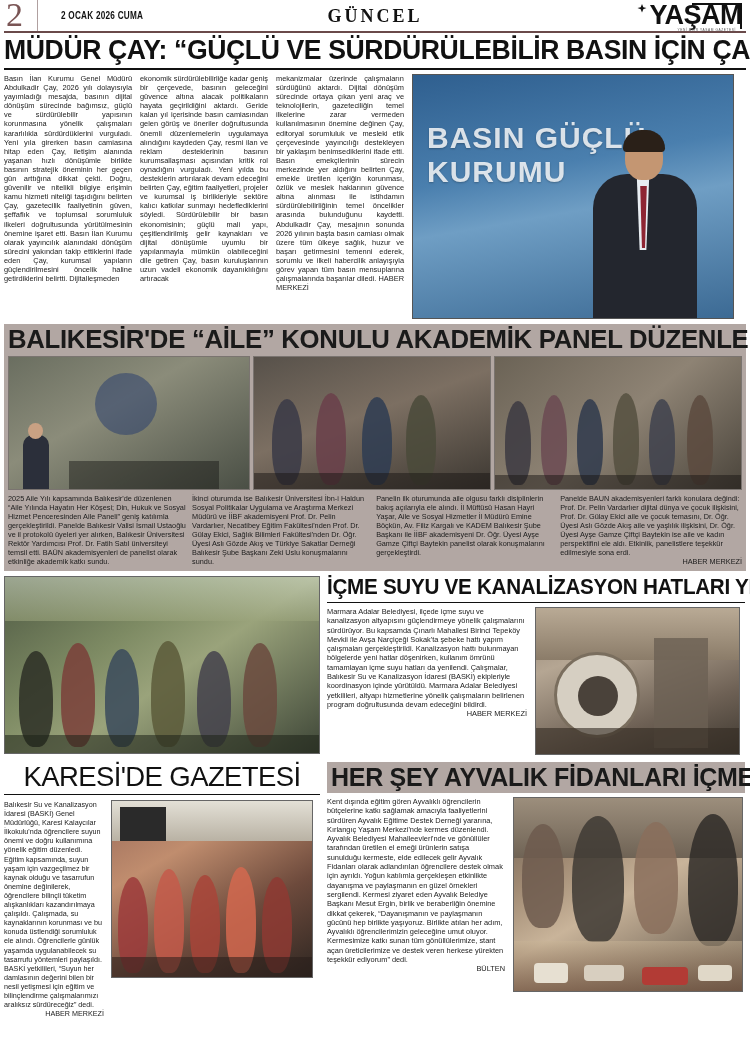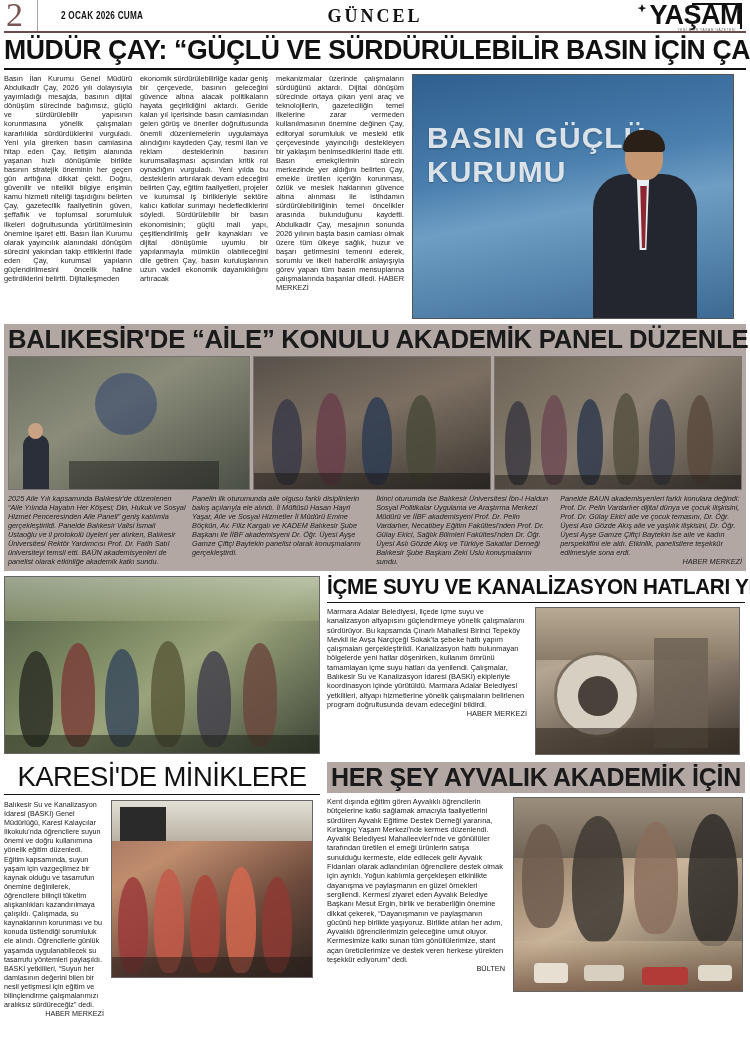--- a/index.html
+++ b/index.html
@@ -203,21 +203,20 @@
   }
   .bp { border: 1px solid #7a7470; position: relative; overflow: hidden; }
   .bp1 { width: 243px; background: linear-gradient(150deg,#6a6e60 0%,#8b8c7a 40%,#4a4f45 100%); }
   .bp2 { width: 240px; background: linear-gradient(160deg,#57514a 0%,#7c6f62 45%,#3d3832 100%); }
   .bp3 { width: 249px; background: linear-gradient(140deg,#6b6356 0%,#8e8374 50%,#4b453c 100%); }
   .band-text {
     display: flex;
     gap: 6px;
     margin-top: 4px;
     padding-bottom: 2px;
-    font-style: italic;
   }
   .bt { width: 190px; font-size: 7.3px; line-height: 9.0px; text-align: left; color: #1b1b1b; }
   .bt.last { width: 194px; }
   .credit { text-align: right; display: block; }
 
   
   .mid {
     display: flex;
     gap: 7px;
     margin-top: 5px;
@@ -362,22 +361,22 @@
         <span class="shape blur-fig" style="left:82px;bottom:4px;width:26px;height:86px;background:#2f3a4c;"></span>
         <span class="shape blur-fig" style="left:118px;bottom:4px;width:26px;height:92px;background:#55503f;"></span>
         <span class="shape blur-fig" style="left:154px;bottom:4px;width:26px;height:86px;background:#40424e;"></span>
         <span class="shape blur-fig" style="left:192px;bottom:4px;width:26px;height:90px;background:#5c4a3e;"></span>
         <span class="shape" style="left:0;bottom:0;width:100%;height:14px;background:rgba(25,22,20,.5);"></span>
       </div>
     </div>
 
     <div class="band-text">
       <div class="bt">2025 Aile Yılı kapsamında Balıkesir'de düzenlenen “Aile Yılında Hayatın Her Köşesi; Din, Hukuk ve Sosyal Hizmet Penceresinden Aile Paneli” geniş katılımla gerçekleştirildi. Panelde Balıkesir Valisi İsmail Ustaoğlu ve il protokolü üyeleri yer alırken, Balıkesir Üniversitesi Rektör Yardımcısı Prof. Dr. Fatih Satıl üniversiteyi temsil etti. BAÜN akademisyenleri de panelist olarak etkinliğe akademik katkı sundu.</div>
+      <div class="bt">İkinci oturumda ise Balıkesir Üniversitesi İbn-i Haldun Sosyal Politikalar Uygulama ve Araştırma Merkezi Müdürü ve İİBF akademisyeni Prof. Dr. Pelin Vardarlıer, Necatibey Eğitim Fakültesi'nden Prof. Dr. Gülay Ekici, Sağlık Bilimleri Fakültesi'nden Dr. Öğr. Üyesi Aslı Gözde Akış ve Türkiye Sakatlar Derneği Balıkesir Şube Başkanı Zeki Uslu konuşmalarını sundu.</div>
       <div class="bt">Panelin ilk oturumunda aile olgusu farklı disiplinlerin bakış açılarıyla ele alındı. İl Müftüsü Hasan Hayri Yaşar, Aile ve Sosyal Hizmetler İl Müdürü Emine Böçkün, Av. Filiz Kargalı ve KADEM Balıkesir Şube Başkanı ile İİBF akademisyeni Dr. Öğr. Üyesi Ayşe Gamze Çiftçi Baytekin panelist olarak konuşmalarını gerçekleştirdi.</div>
-      <div class="bt">İkinci oturumda ise Balıkesir Üniversitesi İbn-i Haldun Sosyal Politikalar Uygulama ve Araştırma Merkezi Müdürü ve İİBF akademisyeni Prof. Dr. Pelin Vardarlıer, Necatibey Eğitim Fakültesi'nden Prof. Dr. Gülay Ekici, Sağlık Bilimleri Fakültesi'nden Dr. Öğr. Üyesi Aslı Gözde Akış ve Türkiye Sakatlar Derneği Balıkesir Şube Başkanı Zeki Uslu konuşmalarını sundu.</div>
       <div class="bt last">
         <span>Panelde BAUN akademisyenleri farklı konulara değindi: Prof. Dr. Pelin Vardarlıer dijital dünya ve çocuk ilişkisini, Prof. Dr. Gülay Ekici aile ve çocuk temasını, Dr. Öğr. Üyesi Aslı Gözde Akış aile ve yaşlılık ilişkisini, Dr. Öğr. Üyesi Ayşe Gamze Çiftçi Baytekin ise aile ve kadın perspektifini ele aldı. Etkinlik, panelistlere teşekkür edilmesiyle sona erdi.</span>
         <span class="credit">HABER MERKEZİ</span>
       </div>
     </div>
   </div>
 
   <div class="mid">
     <div class="mid-photo">
       <span class="shape" style="left:0;top:0;width:100%;height:44px;background:linear-gradient(180deg,#cfd8c4,#9aa37b);opacity:.6;"></span>
@@ -405,21 +404,21 @@
           <span class="shape" style="left:118px;top:30px;width:54px;height:110px;background:#6b6054;opacity:.8;"></span>
           <span class="shape" style="left:0;bottom:0;width:100%;height:26px;background:rgba(50,42,34,.6);"></span>
         </div>
       </div>
     </div>
   </div>
 
   <div class="bottom">
 
     <div class="bl">
-      <div class="headline-left">KARESİ'DE MİNİKLERE</div>
+      <div class="headline-left">KARESİ'DE GAZETESİ</div>
       <div class="rule-thin"></div>
       <div class="bl-body">
         <div class="bl-col">
           <span>Balıkesir Su ve Kanalizasyon İdaresi (BASKİ) Genel Müdürlüğü, Karesi Kalaycılar İlkokulu'nda öğrencilere suyun önemi ve doğru kullanımına yönelik eğitim düzenledi. Eğitim kapsamında, suyun yaşam için vazgeçilmez bir kaynak olduğu ve tasarrufun önemine değinilerek, öğrencilere bilinçli tüketim alışkanlıkları kazandırılmaya çalışıldı. Çalışmada, su kaynaklarının korunması ve bu konuda üstlendiği sorumluluk ele alındı. Öğrencilerle günlük yaşamda uygulanabilecek su tasarrufu yöntemleri paylaşıldı.</span>
           <span>BASKİ yetkilileri, “Suyun her damlasının değerini bilen bir nesil yetişmesi için eğitim ve bilinçlendirme çalışmalarımızı aralıksız sürdüreceğiz” dedi.</span>
           <span class="credit">HABER MERKEZİ</span>
         </div>
         <div class="bl-img">
           <span class="shape" style="left:0;top:0;width:100%;height:40px;background:linear-gradient(180deg,#e3e0d6,#b9b2a4);"></span>
           <span class="shape" style="left:8px;top:6px;width:46px;height:34px;background:#2a2a2a;"></span>
@@ -428,21 +427,21 @@
           <span class="shape blur-fig" style="left:78px;bottom:4px;width:30px;height:98px;background:#a84438;"></span>
           <span class="shape blur-fig" style="left:114px;bottom:4px;width:30px;height:106px;background:#d4684f;"></span>
           <span class="shape blur-fig" style="left:150px;bottom:4px;width:30px;height:96px;background:#8e3a32;"></span>
           <span class="shape" style="left:0;bottom:0;width:100%;height:20px;background:rgba(40,30,26,.55);"></span>
         </div>
       </div>
     </div>
 
     <div class="br">
       <div class="br-band">
-        <div class="headline-br">HER ŞEY AYVALIK AKADEMİK İÇİN</div>
+        <div class="headline-br">HER ŞEY AYVALIK FİDANLARI İÇME</div>
       </div>
       <div class="br-body">
         <div class="br-col">
           <span>Kent dışında eğitim gören Ayvalıklı öğrencilerin bütçelerine katkı sağlamak amacıyla faaliyetlerini sürdüren Ayvalık Eğitime Destek Derneği yararına, Kırlangıç Yaşam Merkezi'nde kermes düzenlendi. Ayvalık Belediyesi Mahalleevleri'nde ve gönüllüler tarafından üretilen el emeği ürünlerin satışa sunulduğu kermeste, elde edilecek gelir Ayvalık Fidanları olarak adlandırılan öğrencilere destek olmak için ayrıldı. Yoğun katılımla gerçekleşen etkinlikte dayanışma ve paylaşmanın en güzel örnekleri sergilendi. Kermesi ziyaret eden Ayvalık Belediye Başkanı Mesut Ergin, birlik ve beraberliğin önemine dikkat çekerek, “Dayanışmanın ve paylaşmanın gücünü hep birlikte yaşıyoruz. Birlikte atılan her adım, Ayvalıklı öğrencilerimizin geleceğine umut oluyor. Kermesimize katkı sunan tüm gönüllülerimize, stant açan üreticilerimize ve destek veren herkese yürekten teşekkür ediyorum” dedi.</span>
           <span class="credit">BÜLTEN</span>
         </div>
         <div class="br-img">
           <span class="shape" style="left:0;top:0;width:100%;height:60px;background:linear-gradient(180deg,#9c8e7c,#6f6355);"></span>
           <span class="shape blur-fig" style="left:8px;top:26px;width:42px;height:104px;background:#6d5a4e;"></span>
           <span class="shape blur-fig" style="left:58px;top:18px;width:52px;height:126px;background:#3e3a34;"></span>

